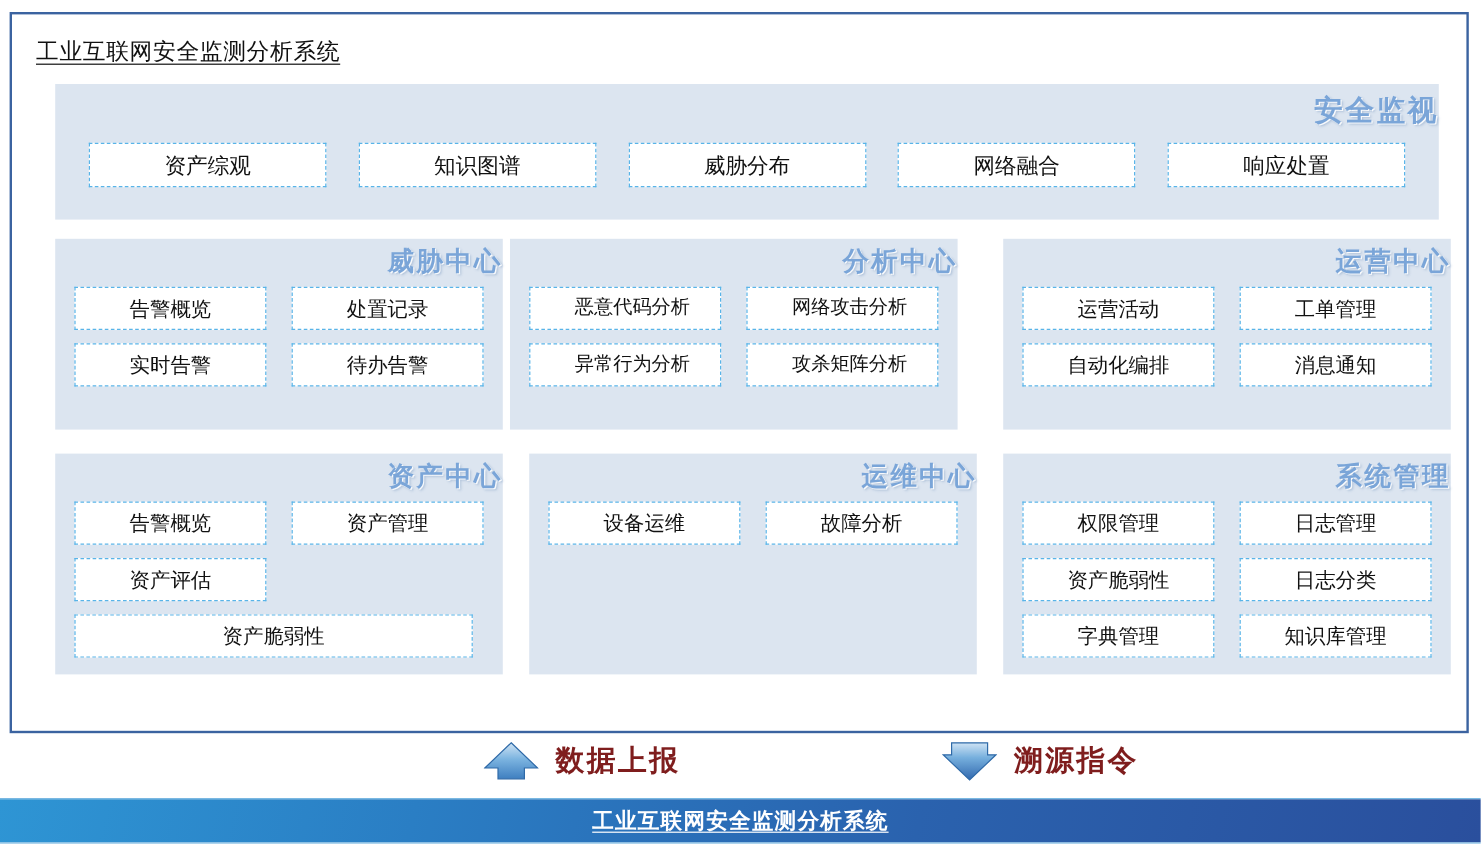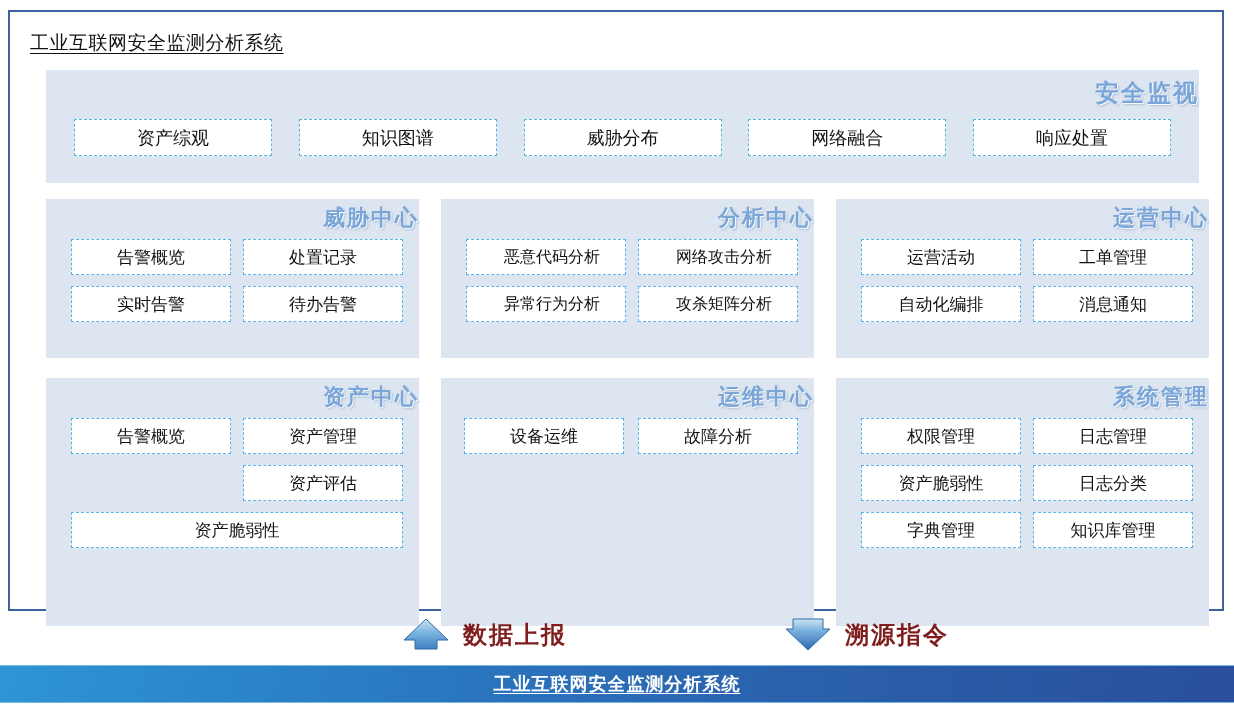--- a/index.html
+++ b/index.html
@@ -52,21 +52,21 @@
     font-weight: bold;
     color: #7aa5d8;
     letter-spacing: 2px;
     text-shadow: 1px 1px 0 rgba(255,255,255,0.9), 2px 2px 2px rgba(120,150,190,0.45);
     line-height: 1;
   }
 
   .btn-grid {
     display: flex;
     flex-wrap: wrap;
-    justify-content: flex-end;
+    justify-content: space-between;
   }
   .btn {
     box-sizing: border-box;
     background: #ffffff;
     border: 1.5px dashed #59b4e8;
     color: #111111;
     text-align: center;
     font-size: 17px;
     display: flex;
     align-items: center;
@@ -99,25 +99,25 @@
     font-size: 18px;
   }
 
   
   .row-panel {
     width: 373px;
     height: 159px;
     top: 187px;
   }
   .row-panel.tall {
-    height: 248px;
+    height: 184px;
     top: 366px;
   }
   #sec-threat   { left: 36px; }
-  #sec-analysis { left: 431px; }
+  #sec-analysis { left: 415px; }
   #sec-operate  { left: 826px; }
   #sec-asset    { left: 36px; }
   #sec-maintain { left: 431px; }
   #sec-system   { left: 826px; }
 
   .row-panel .panel-title {
     margin-top: 8px;
     padding-left: 38px;
   }
   .row-panel .btn-grid {

